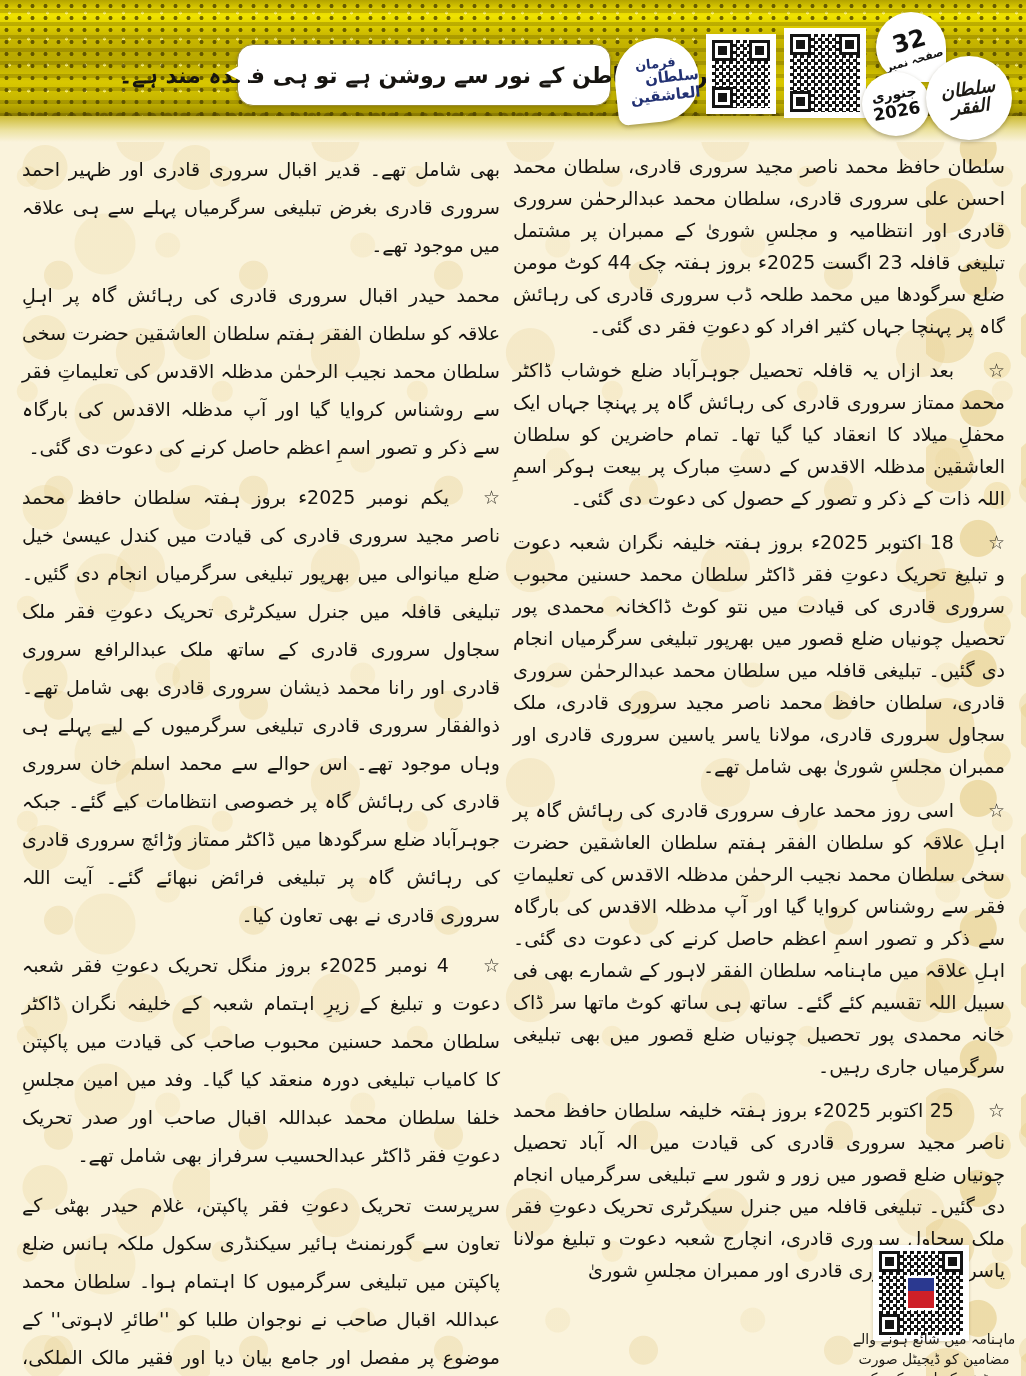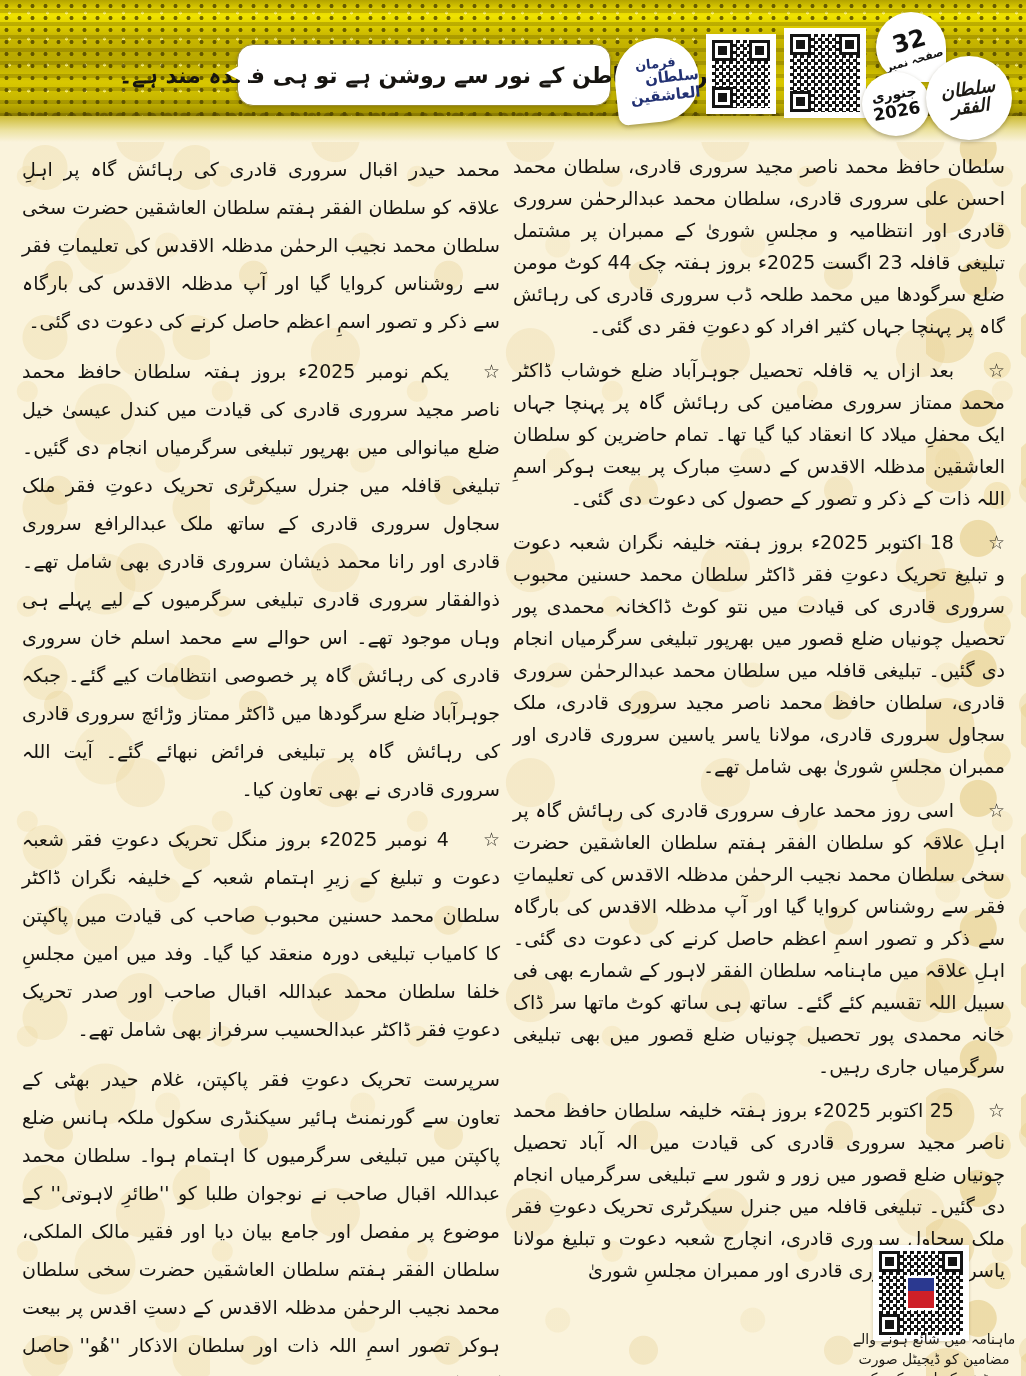--- a/index.html
+++ b/index.html
@@ -160,27 +160,28 @@
       <div class="month">جنوری</div>
       <div class="year">2026</div>
     </div>
   </div>
   <div class="badge logo-badge">
     <div class="inner">سلطان الفقر</div>
   </div>
 
   <div class="col col-right">
     <p><span>سلطان حافظ محمد ناصر مجید سروری قادری، سلطان محمد احسن علی سروری قادری، سلطان محمد عبدالرحمٰن سروری قادری اور انتظامیہ و مجلسِ شورىٰ کے ممبران پر مشتمل تبلیغی قافلہ 23 اگست 2025ء بروز ہفتہ چک 44 کوٹ مومن ضلع سرگودھا میں محمد طلحہ ڈب سروری قادری کی رہائش گاہ پر پہنچا جہاں کثیر افراد کو دعوتِ فقر دی گئی۔</span></p>
-    <p><span class="star">☆</span><span>بعد ازاں یہ قافلہ تحصیل جوہرآباد ضلع خوشاب ڈاکٹر محمد ممتاز سروری مضامین کی رہائش گاہ پر پہنچا جہاں ایک محفلِ میلاد کا انعقاد کیا گیا تھا۔ تمام حاضرین کو سلطان العاشقین مدظلہ الاقدس کے دستِ مبارک پر بیعت ہوکر اسمِ اللہ ذات کے ذکر و تصور کے حصول کی دعوت دی گئی۔</span></p>
+    <p><span class="star">☆</span><span>بعد ازاں یہ قافلہ تحصیل جوہرآباد ضلع خوشاب ڈاکٹر محمد ممتاز سروری قادری کی رہائش گاہ پر پہنچا جہاں ایک محفلِ میلاد کا انعقاد کیا گیا تھا۔ تمام حاضرین کو سلطان العاشقین مدظلہ الاقدس کے دستِ مبارک پر بیعت ہوکر اسمِ اللہ ذات کے ذکر و تصور کے حصول کی دعوت دی گئی۔</span></p>
     <p><span class="star">☆</span><span>18 اکتوبر 2025ء بروز ہفتہ خلیفہ نگران شعبہ دعوت و تبلیغ تحریک دعوتِ فقر ڈاکٹر سلطان محمد حسنین محبوب سروری قادری کی قیادت میں نتو کوٹ ڈاکخانہ محمدی پور تحصیل چونیاں ضلع قصور میں بھرپور تبلیغی سرگرمیاں انجام دی گئیں۔ تبلیغی قافلہ میں سلطان محمد عبدالرحمٰن سروری قادری، سلطان حافظ محمد ناصر مجید سروری قادری، ملک سجاول سروری قادری، مولانا یاسر یاسین سروری قادری اور ممبران مجلسِ شورىٰ بھی شامل تھے۔</span></p>
     <p><span class="star">☆</span><span>اسی روز محمد عارف سروری قادری کی رہائش گاہ پر اہلِ علاقہ کو سلطان الفقر ہفتم سلطان العاشقین حضرت سخی سلطان محمد نجیب الرحمٰن مدظلہ الاقدس کی تعلیماتِ فقر سے روشناس کروایا گیا اور آپ مدظلہ الاقدس کی بارگاہ سے ذکر و تصور اسمِ اعظم حاصل کرنے کی دعوت دی گئی۔ اہلِ علاقہ میں ماہنامہ سلطان الفقر لاہور کے شمارے بھی فی سبیل اللہ تقسیم کئے گئے۔ ساتھ ہی ساتھ کوٹ ماتھا سر ڈاک خانہ محمدی پور تحصیل چونیاں ضلع قصور میں بھی تبلیغی سرگرمیاں جاری رہیں۔</span></p>
     <p><span class="star">☆</span><span>25 اکتوبر 2025ء بروز ہفتہ خلیفہ سلطان حافظ محمد ناصر مجید سروری قادری کی قیادت میں الہ آباد تحصیل چونیاں ضلع قصور میں زور و شور سے تبلیغی سرگرمیاں انجام دی گئیں۔ تبلیغی قافلہ میں جنرل سیکرٹری تحریک دعوتِ فقر ملک سجاول سروری قادری، انچارج شعبہ دعوت و تبلیغ مولانا یاسر یاسین سروری قادری اور ممبران مجلسِ شورىٰ</span></p>
   </div>
 
   <div class="col col-left">
+    <p><span>بھی شامل تھے۔ قدیر اقبال سروری قادری اور ظہیر احمد سروری قادری بغرض تبلیغی سرگرمیاں پہلے سے ہی علاقہ میں موجود تھے۔</span></p>
     <p><span>محمد حیدر اقبال سروری قادری کی رہائش گاہ پر اہلِ علاقہ کو سلطان الفقر ہفتم سلطان العاشقین حضرت سخی سلطان محمد نجیب الرحمٰن مدظلہ الاقدس کی تعلیماتِ فقر سے روشناس کروایا گیا اور آپ مدظلہ الاقدس کی بارگاہ سے ذکر و تصور اسمِ اعظم حاصل کرنے کی دعوت دی گئی۔</span></p>
     <p><span class="star">☆</span><span>یکم نومبر 2025ء بروز ہفتہ سلطان حافظ محمد ناصر مجید سروری قادری کی قیادت میں کندل عیسیٰ خیل ضلع میانوالی میں بھرپور تبلیغی سرگرمیاں انجام دی گئیں۔ تبلیغی قافلہ میں جنرل سیکرٹری تحریک دعوتِ فقر ملک سجاول سروری قادری کے ساتھ ملک عبدالرافع سروری قادری اور رانا محمد ذیشان سروری قادری بھی شامل تھے۔ ذوالفقار سروری قادری تبلیغی سرگرمیوں کے لیے پہلے ہی وہاں موجود تھے۔ اس حوالے سے محمد اسلم خان سروری قادری کی رہائش گاہ پر خصوصی انتظامات کیے گئے۔ جبکہ جوہرآباد ضلع سرگودھا میں ڈاکٹر ممتاز وڑائچ سروری قادری کی رہائش گاہ پر تبلیغی فرائض نبھائے گئے۔ آیت اللہ سروری قادری نے بھی تعاون کیا۔</span></p>
     <p><span class="star">☆</span><span>4 نومبر 2025ء بروز منگل تحریک دعوتِ فقر شعبہ دعوت و تبلیغ کے زیرِ اہتمام شعبہ کے خلیفہ نگران ڈاکٹر سلطان محمد حسنین محبوب صاحب کی قیادت میں پاکپتن کا کامیاب تبلیغی دورہ منعقد کیا گیا۔ وفد میں امین مجلسِ خلفا سلطان محمد عبداللہ اقبال صاحب اور صدر تحریک دعوتِ فقر ڈاکٹر عبدالحسیب سرفراز بھی شامل تھے۔</span></p>
     <p><span>سرپرست تحریک دعوتِ فقر پاکپتن، غلام حیدر بھٹی کے تعاون سے گورنمنٹ ہائیر سیکنڈری سکول ملکہ ہانس ضلع پاکپتن میں تبلیغی سرگرمیوں کا اہتمام ہوا۔ سلطان محمد عبداللہ اقبال صاحب نے نوجوان طلبا کو ''طائرِ لاہوتی'' کے موضوع پر مفصل اور جامع بیان دیا اور فقیر مالک الملکی، سلطان الفقر ہفتم سلطان العاشقین حضرت سخی سلطان محمد نجیب الرحمٰن مدظلہ الاقدس کے دستِ اقدس پر بیعت ہوکر تصور اسمِ اللہ ذات اور سلطان الاذکار ''ھُو'' حاصل کرنے کی دعوت</span></p>
   </div>
 
   <div class="qr qr-footer">
     <div class="mods">
       <div class="finder tl"></div>
       <div class="finder tr"></div>

